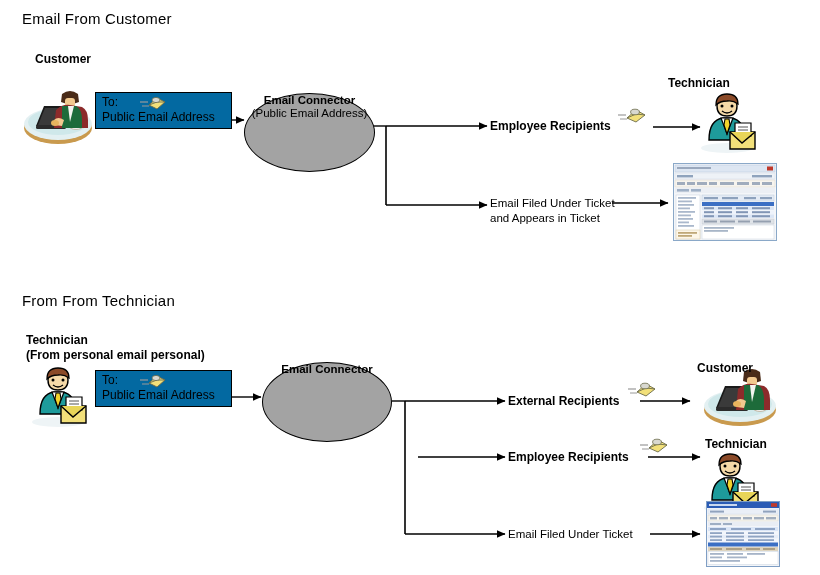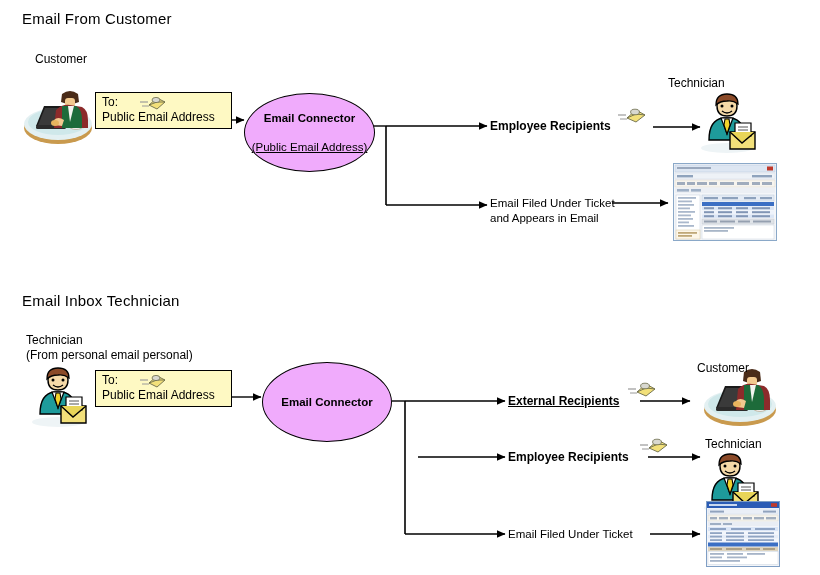--- a/index.html
+++ b/index.html
@@ -3,34 +3,34 @@
 <meta charset="utf-8">
 <style>
   html,body{margin:0;padding:0;background:#ffffff;}
   body{
     width:820px;height:575px;position:relative;overflow:hidden;
     font-family:"Liberation Sans","DejaVu Sans",sans-serif;
     color:#000000;
   }
   .abs{position:absolute;}
   .title{font-size:15px;font-weight:normal;letter-spacing:.2px;white-space:nowrap;}
-  .role-label{font-size:12px;font-weight:normal;white-space:nowrap;}
+  .role-label{font-size:12px;font-weight:bold;white-space:nowrap;}
   .flow-label-bold{font-size:12px;font-weight:bold;white-space:nowrap;line-height:13px;}
   .flow-label{font-size:11.5px;font-weight:normal;white-space:nowrap;line-height:14px;text-align:center;}
   .tobox{
-    border:1.3px solid #000;background:#fef9c3;box-sizing:border-box;
+    border:1.3px solid #000;background:#0369a1;box-sizing:border-box;
   }
   .tobox .r1{position:absolute;left:6px;top:2px;font-size:12px;}
   .tobox .r2{position:absolute;left:6px;top:17px;font-size:12px;white-space:nowrap;}
   .ellipse{
-    border:1.4px solid #000;border-radius:50%;background:#f0abfc;box-sizing:border-box;
-    display:flex;flex-direction:column;align-items:center;justify-content:center;
+    border:1.4px solid #000;border-radius:50%;background:#a3a3a3;box-sizing:border-box;
+    display:flex;flex-direction:column;align-items:center;
   }
   .ellipse .e1{font-size:11.5px;font-weight:bold;white-space:nowrap;}
-  .ellipse .e2{font-size:11.5px;font-weight:normal;white-space:nowrap;margin-top:17px;text-decoration:underline;}
+  .ellipse .e2{font-size:11.5px;font-weight:normal;white-space:nowrap;margin-top:1px;}
   svg.layer{position:absolute;left:0;top:0;width:820px;height:575px;pointer-events:none;}
   .icon-wrap{position:absolute;}
   .shot{
     position:absolute;box-sizing:border-box;overflow:hidden;
   }
 </style>
 </head>
 <body>
 
 <svg class="layer" viewBox="0 0 820 575">
@@ -141,21 +141,21 @@
     <path d="M25,19 Q30,23 35,19" fill="none" stroke="#000" stroke-width="1.3"></path>
     <path d="M33,40 L58,40 L58,57 L33,57 z" fill="#f2e07a" stroke="#000" stroke-width="1.4"></path>
     <path d="M38,31 L54,31 L54,44 L38,44 z" fill="#ffffff" stroke="#000" stroke-width="1.2"></path>
     <line x1="41" y1="35" x2="51" y2="35" stroke="#555" stroke-width="1"></line>
     <line x1="41" y1="38" x2="51" y2="38" stroke="#555" stroke-width="1"></line>
     <path d="M33,40 L45,51 L58,40" fill="#e8d558" stroke="#000" stroke-width="1.4"></path>
   </svg>
 </div>
 
 <div class="abs flow-label" style="left:490px;top:196px;">Email Filed Under Ticket</div>
-<div class="abs flow-label" style="left:490px;top:211px;">and Appears in Email</div>
+<div class="abs flow-label" style="left:490px;top:211px;">and Appears in Ticket</div>
 
 <div class="shot" style="left:673px;top:163px;width:104px;height:78px;border:1px solid #8aa8c8;background:#eef2f7;">
   <svg width="102" height="76" viewBox="0 0 102 76">
     <rect x="0" y="0" width="102" height="76" fill="#f4f6f9"></rect>
     <rect x="1" y="1" width="100" height="7" fill="#dde6f2" stroke="#b9c8dd" stroke-width=".5"></rect>
     <rect x="93" y="2.5" width="6" height="4" fill="#c0392b"></rect>
     <g fill="#9aa8bd">
       <rect x="3" y="3" width="34" height="2"></rect>
     </g>
     <rect x="1" y="9" width="100" height="6" fill="#eef2f7" stroke="#cdd8e6" stroke-width=".4"></rect>
@@ -229,21 +229,21 @@
         <rect x="79" y="56.5" width="18" height="2"></rect>
       </g>
     <rect x="28" y="61" width="72" height="14" fill="#ffffff" stroke="#c8d2df" stroke-width=".5"></rect>
     <g fill="#a8b6c8">
         <rect x="30" y="63" width="30" height="1.8"></rect>
         <rect x="30" y="66" width="24" height="1.8"></rect>
       </g>
   </svg>
 </div>
 
-<div class="abs title" style="left:22px;top:292px;">Email Inbox Technician</div>
+<div class="abs title" style="left:22px;top:292px;">From From Technician</div>
 
 <div class="abs role-label" style="left:26px;top:333px;">Technician</div>
 <div class="abs role-label" style="left:26px;top:348px;">(From personal email personal)</div>
 
 <div class="icon-wrap" style="left:28px;top:366px;width:64px;height:62px;">
   <svg width="64" height="62" viewBox="0 0 64 62">
     <ellipse cx="30" cy="56" rx="26" ry="5" fill="#eef4f6"></ellipse>
     <path d="M12,48 Q12,28 26,26 L34,26 Q48,28 48,48 z" fill="#1e9b9b" stroke="#000" stroke-width="1.4"></path>
     <path d="M24,26 L30,42 L36,26 z" fill="#ffffff" stroke="#000" stroke-width="1.2"></path>
     <path d="M28,27 L32,27 L33,33 L30,42 L27,33 z" fill="#f2d32c" stroke="#000" stroke-width="1.1"></path>
@@ -271,21 +271,21 @@
       <path d="M9,9 L17,6 L25,6" fill="none" stroke="#6b6b4a" stroke-width=".9"></path>
       <ellipse cx="16" cy="4" rx="4" ry="2.6" fill="#d8d8d0" stroke="#6b6b4a" stroke-width=".8"></ellipse>
     </svg>
   </span>
 </div>
 
 <div class="abs ellipse" style="left:262px;top:362px;width:130px;height:80px;">
   <span class="e1">Email Connector</span>
 </div>
 
-<div class="abs flow-label-bold" style="left:508px;top:395px;text-decoration:underline;">External Recipients</div>
+<div class="abs flow-label-bold" style="left:508px;top:395px;">External Recipients</div>
 <div class="icon-wrap" style="left:628px;top:381px;">
   <svg width="28" height="16" viewBox="0 0 28 16">
     <line x1="0" y1="8" x2="8" y2="8" stroke="#9a9a9a" stroke-width="1.2"></line>
     <line x1="2" y1="12" x2="9" y2="12" stroke="#9a9a9a" stroke-width="1"></line>
     <path d="M9,11 L18,3 L27,8 L18,15 z" fill="#f2e07a" stroke="#6b6b4a" stroke-width=".9"></path>
     <path d="M9,11 L18,7 L27,8" fill="none" stroke="#6b6b4a" stroke-width=".9"></path>
     <ellipse cx="17" cy="5" rx="4.4" ry="2.8" fill="#d8d8d0" stroke="#6b6b4a" stroke-width=".8"></ellipse>
   </svg>
 </div>
 <div class="abs role-label" style="left:697px;top:361px;z-index:3;">Customer</div>

